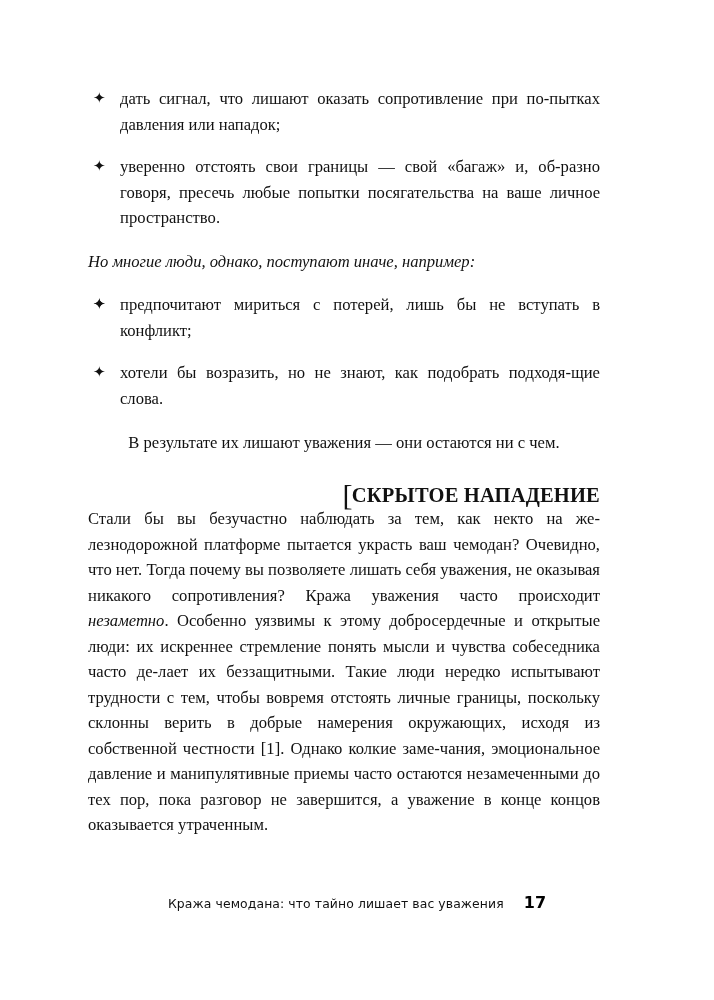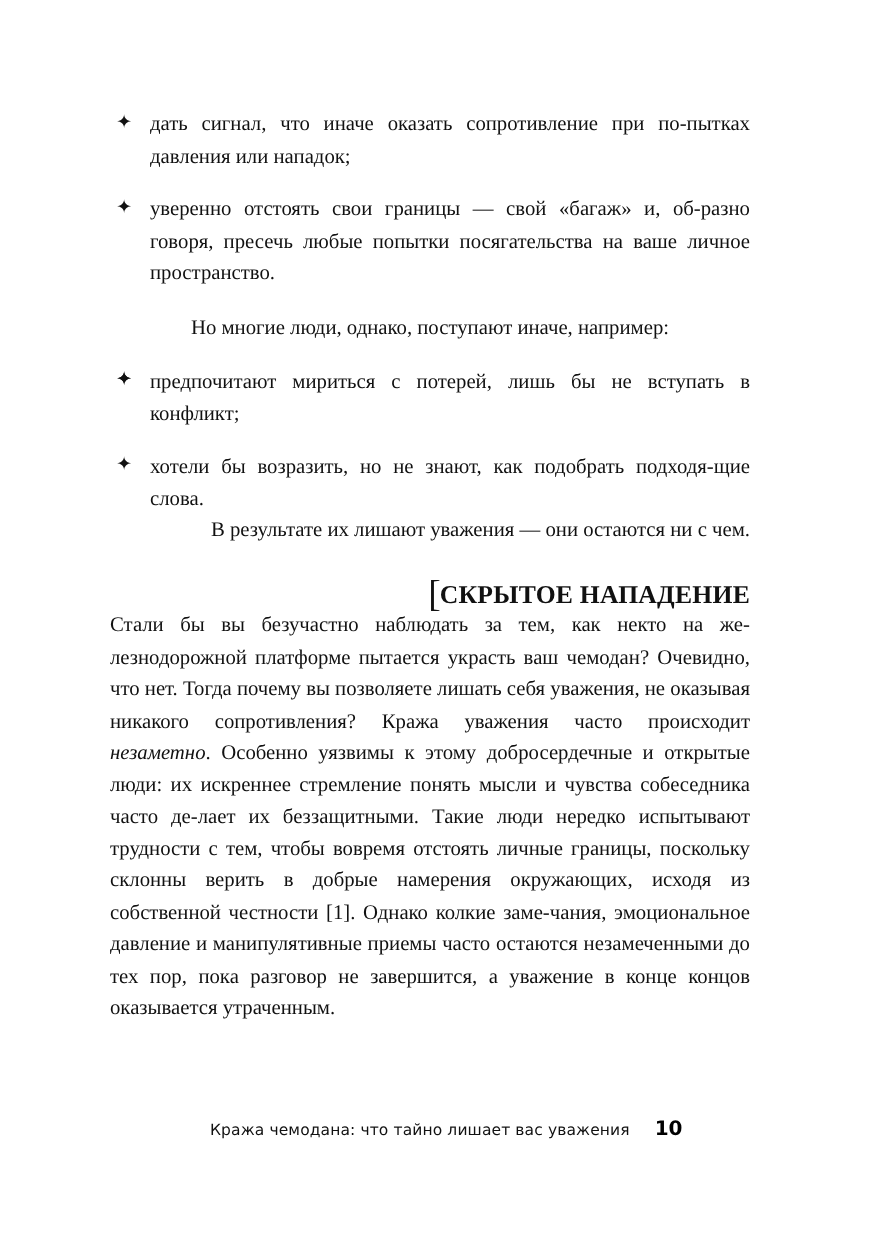--- a/index.html
+++ b/index.html
@@ -63,25 +63,27 @@
     font-size: 16.6px;
     line-height: 25.5px;
     text-align: justify;
     text-justify: inter-word;
     hyphens: manual;
   }
 
   .para.lead-in {
     margin-top: 18px;
     margin-bottom: 18px;
-    text-align: center;
+    text-align: left;
+    font-style: italic;
   }
 
   .para.result {
-    text-align: right;
+    margin-top: 19px;
+    text-align: center;
   }
 
   .para.body-text {
     margin-top: 0;
     text-align: justify;
   }
 
   .para em {
   }
 
@@ -142,21 +144,21 @@
 </head>
 <body>
 
 <div class="page" style="background: rgb(255, 255, 255); color: rgb(17, 17, 17);">
 
   <div class="content">
 
     <ul class="bullet-list">
       <li class="bullet-item">
         <span class="bullet-glyph">✦</span>
-        <span>дать сигнал, что иначе оказать сопротивление при по-пытках давления или нападок;</span>
+        <span>дать сигнал, что лишают оказать сопротивление при по-пытках давления или нападок;</span>
       </li>
       <li class="bullet-item">
         <span class="bullet-glyph">✦</span>
         <span>уверенно отстоять свои границы — свой «багаж» и, об-разно говоря, пресечь любые попытки посягательства на ваше личное пространство.</span>
       </li>
     </ul>
 
     <p class="para lead-in">Но многие люди, однако, поступают иначе, например:</p>
 
     <ul class="bullet-list">
@@ -178,16 +180,16 @@
     <h2 class="section-heading">
       <span class="heading-bracket">[</span><span class="heading-text">СКРЫТОЕ НАПАДЕНИЕ</span>
     </h2>
 
     <p class="para body-text after-heading"><span>Стали бы вы безучастно наблюдать за тем, как некто на же-лезнодорожной платформе пытается украсть ваш чемодан? Очевидно, что нет. Тогда почему вы позволяете лишать себя уважения, не оказывая никакого сопротивления? Кража уважения часто происходит </span><em>незаметно</em><span>. Особенно уязвимы к этому добросердечные и открытые люди: их искреннее стремление понять мысли и чувства собеседника часто де-лает их беззащитными. Такие люди нередко испытывают трудности с тем, чтобы вовремя отстоять личные границы, поскольку склонны верить в добрые намерения окружающих, исходя из собственной честности [1]. Однако колкие заме-чания, эмоциональное давление и манипулятивные приемы часто остаются незамеченными до тех пор, пока разговор не завершится, а уважение в конце концов оказывается утраченным.</span></p>
 
   </div>
 
   <div class="footer">
     <span class="footer-title">Кража чемодана: что тайно лишает вас уважения</span>
-    <span class="footer-page-number">10</span>
+    <span class="footer-page-number">17</span>
   </div>
 
 </div>
 
 </body></html>

